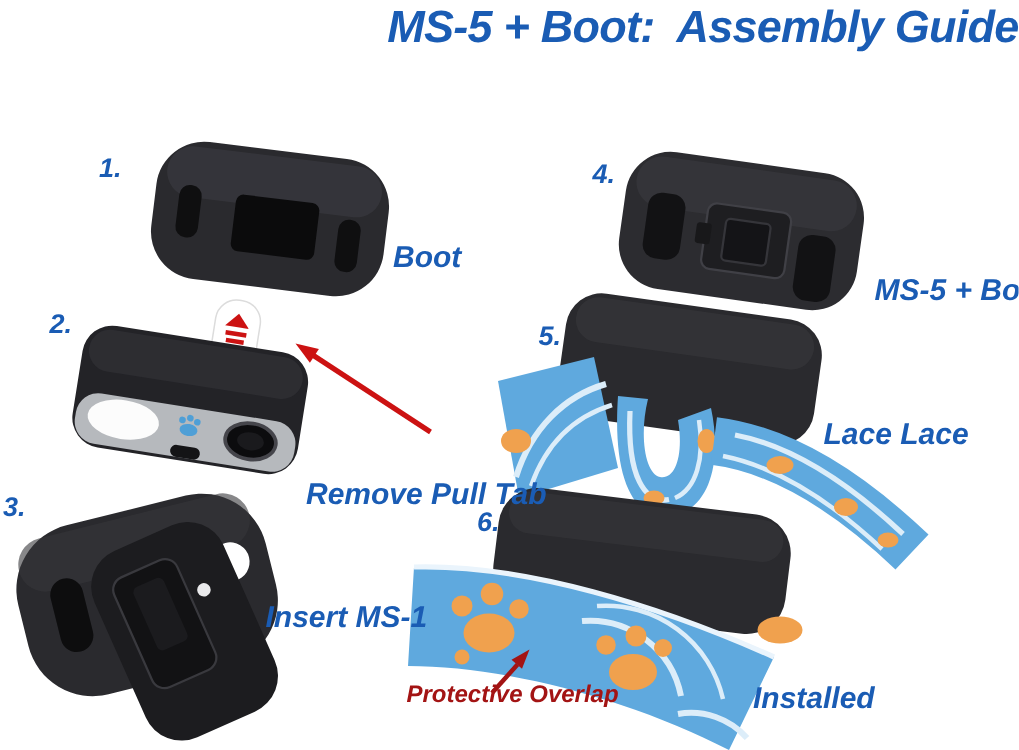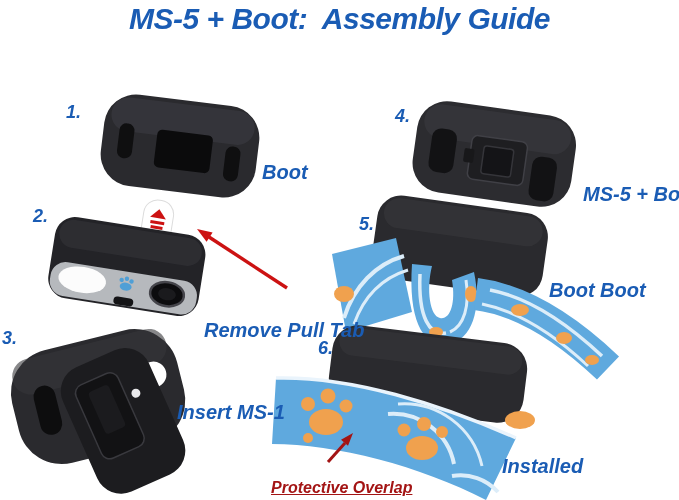--- a/index.html
+++ b/index.html
@@ -1,19 +1,19 @@
 <!DOCTYPE html>
 <html style="--accent-blue: #1a5cb4; --arrow-red: #cc1212; --overlap-red: #a31414; --strap-blue: #5fa9de; --strap-light: #dcedf9; --paw-orange: #f0a14e; --boot-dark: #2a2a2e; --device-gray: #b6b9bd;"><head>
 <meta charset="utf-8">
 <style>
   html,body{margin:0;padding:0;background:#ffffff;}
   body{width:679px;height:500px;overflow:hidden;font-family:"Liberation Sans",sans-serif;}
   .stage{position:relative;width:679px;height:500px;background:#ffffff;}
   .title{
-    position:absolute;top:2px;left:0;width:679px;text-align:center;
+    position:absolute;top:2px;left:0;width:679px;text-align:right;
     font-size:30px;font-weight:bold;font-style:italic;letter-spacing:-0.5px;
     color:var(--accent-blue);white-space:pre;
   }
   .stepnum{
     position:absolute;font-size:18px;font-weight:600;font-style:italic;
     color:var(--accent-blue);
   }
   .steplabel{
     position:absolute;font-size:20px;font-weight:bold;font-style:italic;
     color:var(--accent-blue);white-space:nowrap;
@@ -167,17 +167,17 @@
 
   <svg style="left:316px;top:424px;" width="52" height="44" viewBox="0 0 52 44">
     <line x1="12" y1="38" x2="29" y2="19" style="stroke:var(--overlap-red)" stroke-width="3"></line>
     <polygon points="37,9 32,21.8 25,15.8" style="fill:var(--overlap-red)"></polygon>
   </svg>
 
   <div class="steplabel" style="left:262px;top:161px;">Boot</div>
   <div class="steplabel" style="left:204px;top:283px;margin-top:36px;">Remove Pull Tab</div>
   <div class="steplabel" style="left:177px;top:401px;">Insert MS-1</div>
   <div class="steplabel" style="left:583px;top:183px;">MS-5 + Boot</div>
-  <div class="steplabel" style="left:549px;top:279px;">Boot Boot</div>
+  <div class="steplabel" style="left:549px;top:279px;">Lace Lace</div>
   <div class="steplabel" style="left:502px;top:412px;margin-top:43px;">Installed</div>
-  <div class="overlap-label" style="left:271px;top:479px;text-decoration:underline;">Protective Overlap</div>
+  <div class="overlap-label" style="left:271px;top:455px;">Protective Overlap</div>
 
 </div>
 
 </body></html>

